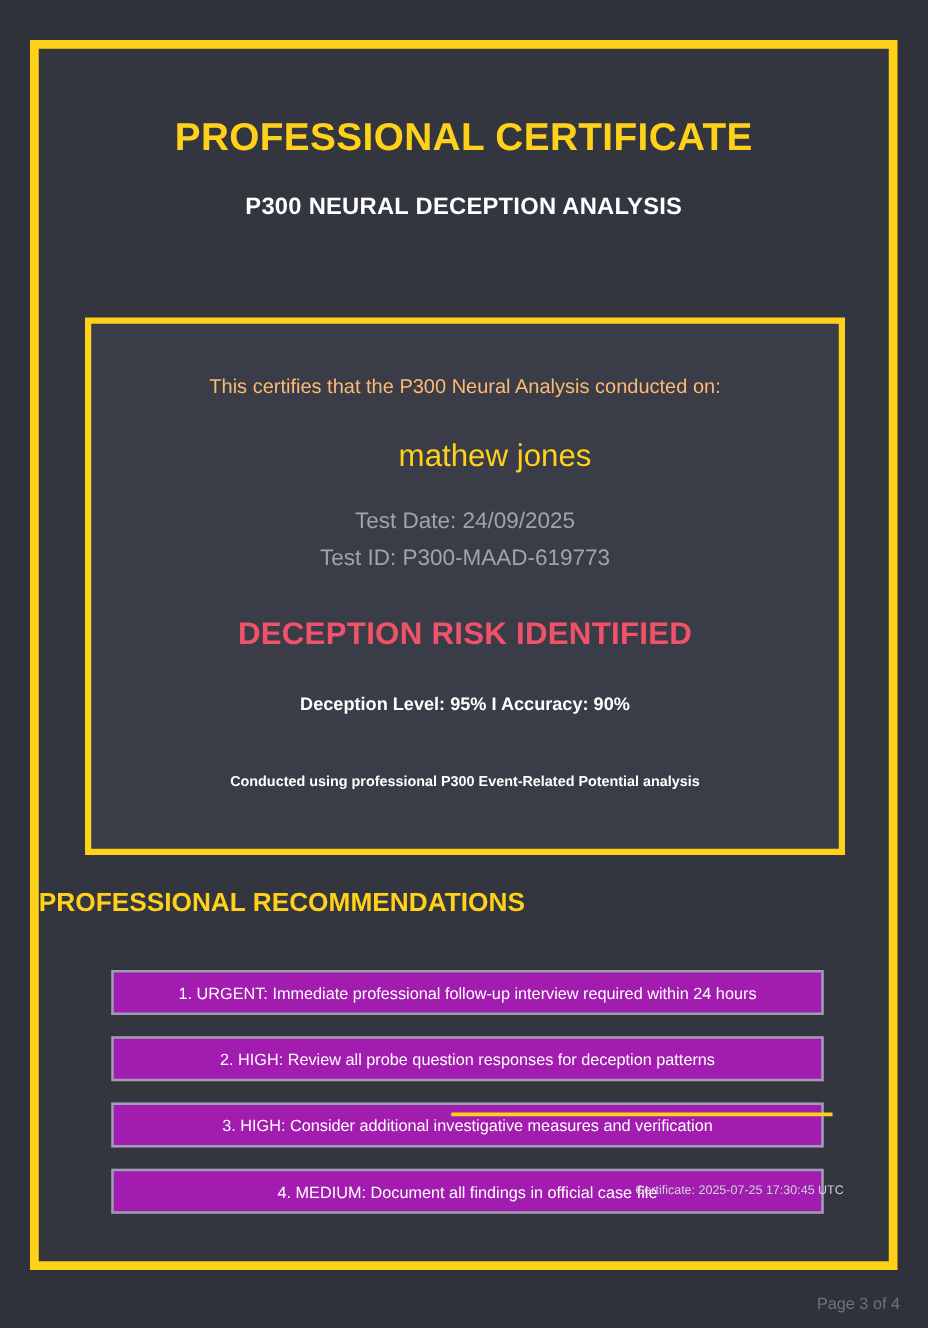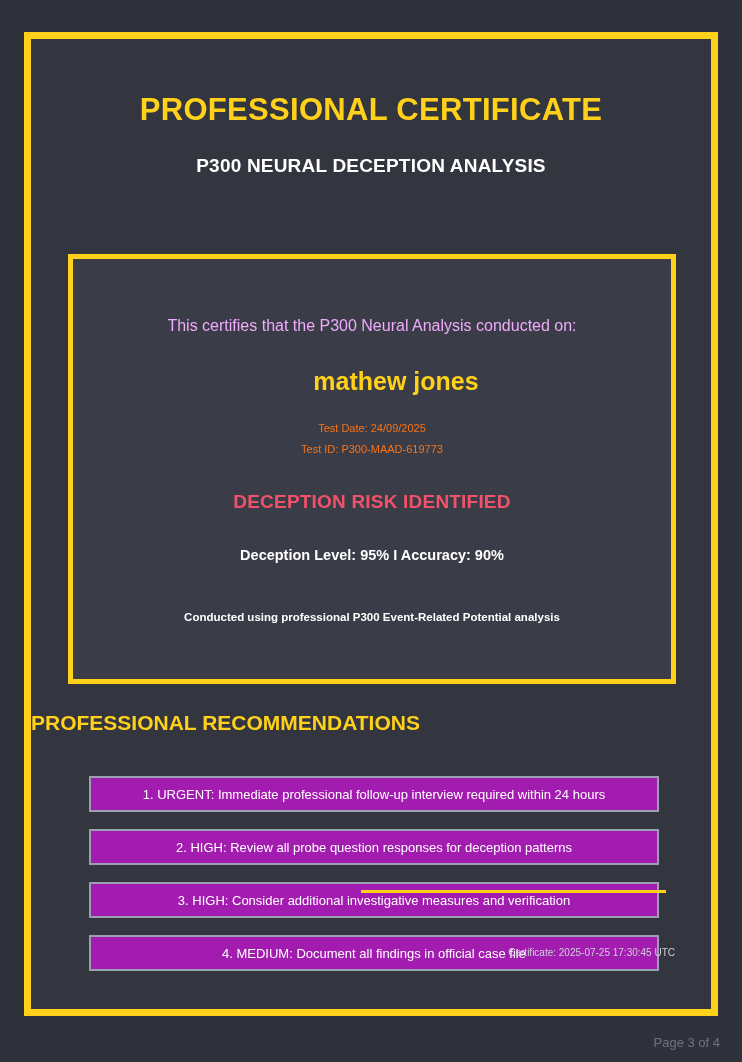--- a/index.html
+++ b/index.html
@@ -63,41 +63,41 @@
     left: 37px;
     top: 215px;
     width: 608px;
     height: 430px;
     border: 5px solid #ffd11a;
     box-sizing: border-box;
     background: #3a3c47;
   }
   .certifies-line {
     font-size: 16px;
-    color: #f0abfc;
-    margin-top: 58px;
+    color: #fdba74;
+    margin-top: 42px;
   }
   .subject-name {
     color: #ffd11a;
     font-size: 25px;
-    font-weight: bold;
+    font-weight: normal;
     margin-top: 32px;
     margin-left: 48px;
   }
   .meta-line {
-    font-size: 11px;
-    color: #f97316;
+    font-size: 18px;
+    color: #a3a3a3;
     margin-top: 26px;
   }
   .meta-line.second {
     margin-top: 9px;
   }
   .risk-banner {
     color: #f0526a;
-    font-size: 19px;
+    font-size: 25px;
     font-weight: bold;
     margin-top: 36px;
     letter-spacing: 0.2px;
   }
   .levels-line {
     font-size: 14.5px;
     font-weight: bold;
     color: #ffffff;
     margin-top: 34px;
   }

